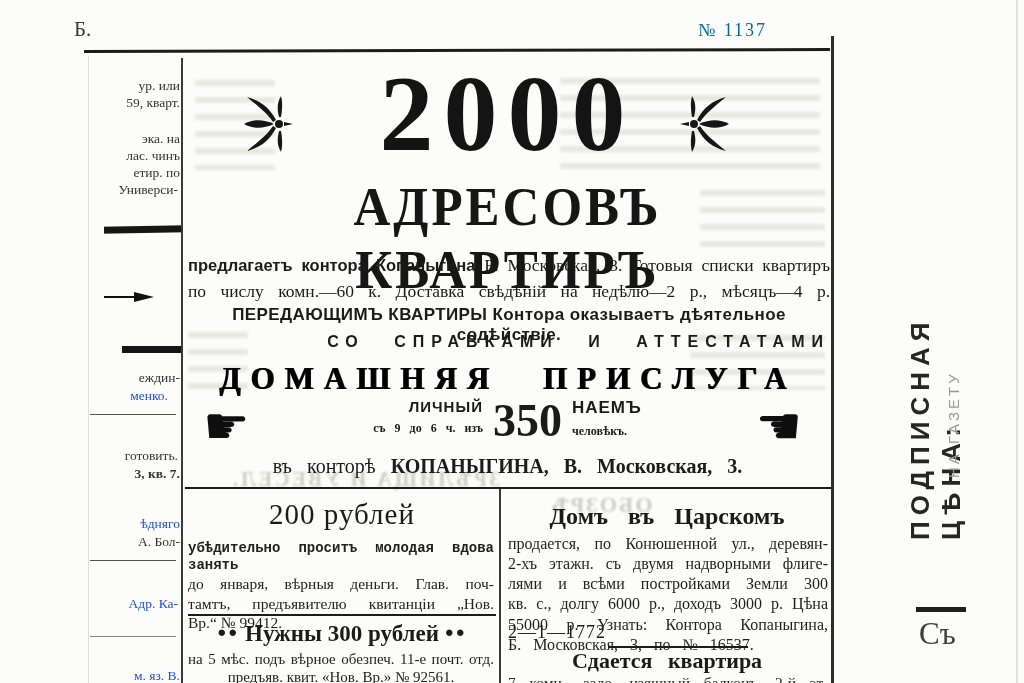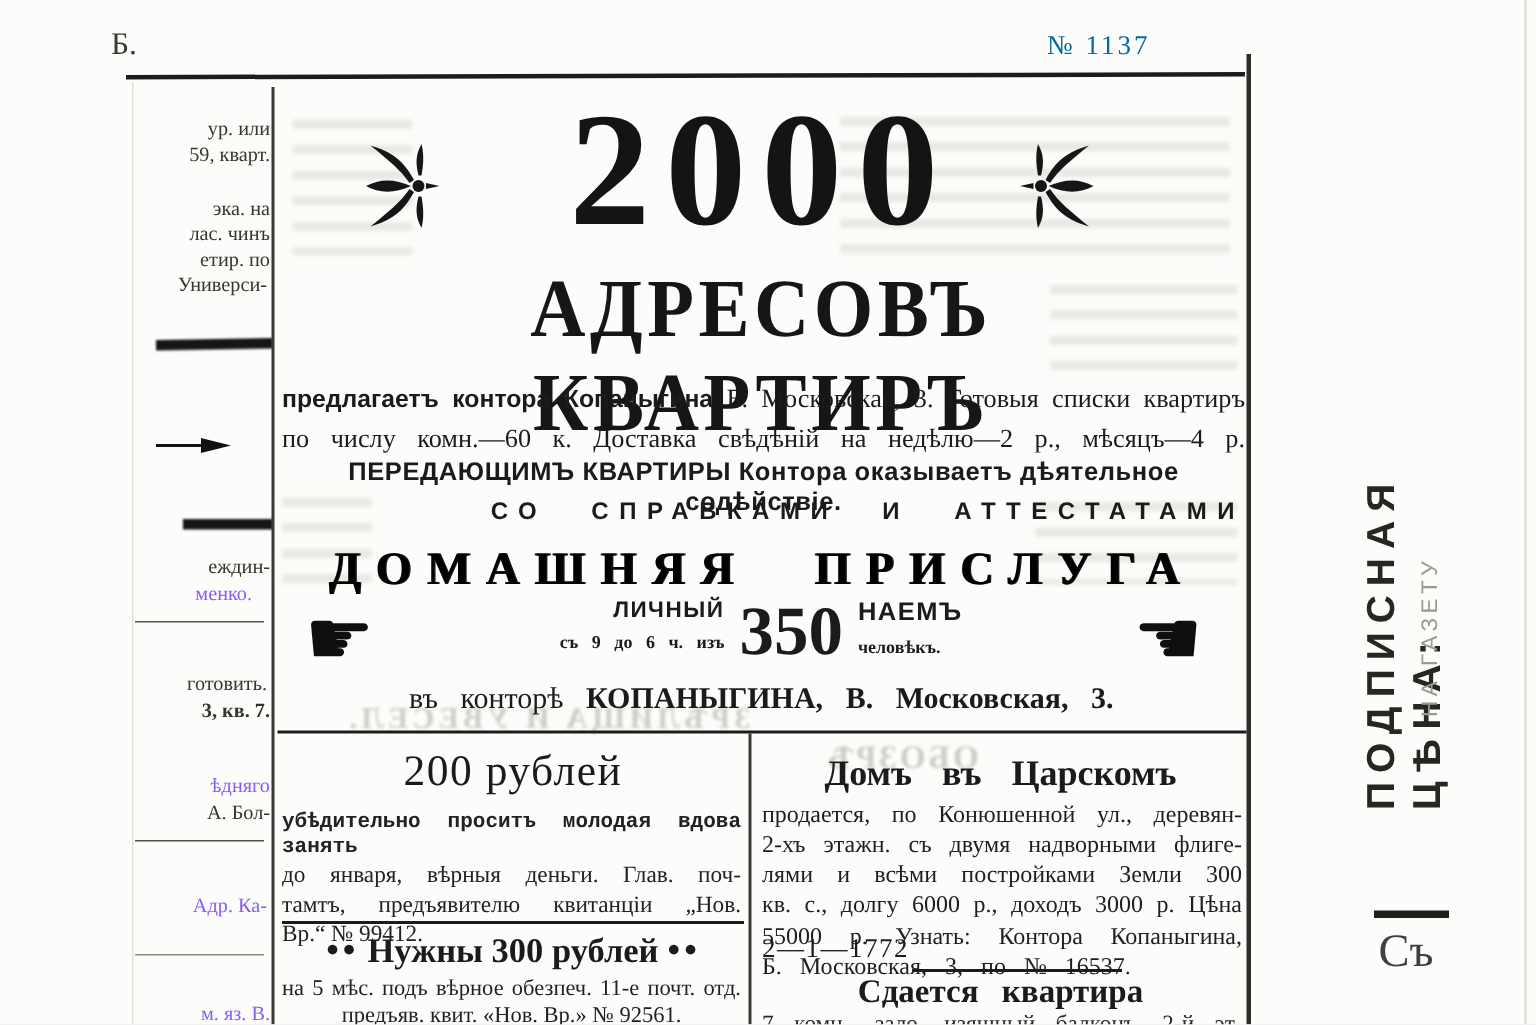--- a/index.html
+++ b/index.html
@@ -1,21 +1,21 @@
 <!DOCTYPE html>
 <html><head>
 <meta charset="utf-8">
 <style>
   html,body{margin:0;padding:0;background:#e9e9e6;}
   #page{position:relative;width:1024px;height:683px;background:#fcfcfa;overflow:hidden;
         font-family:"Liberation Serif","DejaVu Serif",serif;color:#1b1b1b;}
   .abs{position:absolute;}
   .serif{font-family:"Liberation Serif","DejaVu Serif",serif;}
   .b{font-weight:bold;}
-  .faded{color:#8b5cf6;margin-left:10px;}
+  .faded{color:#1d4ed8;margin-left:10px;}
   .rule{background:#1c1c1c;}
   .justline{text-align:justify;text-align-last:justify;}
   
   #page-letter{left:74px;top:17px;font-size:21px;color:#3b3b38;}
   #issue-number{left:698px;top:20px;font-size:18px;letter-spacing:2px;color:#0369a1;}
   #top-rule{left:84px;top:49px;width:746px;height:3px;transform:rotate(-0.15deg);}
   
   #left-col{left:88px;top:58px;width:94px;height:625px;font-size:13.5px;color:#35352f;overflow:hidden;}
   #left-col .frag{position:absolute;white-space:nowrap;}
   #left-edge{left:88px;top:55px;width:1px;height:628px;background:#e0e0da;}

